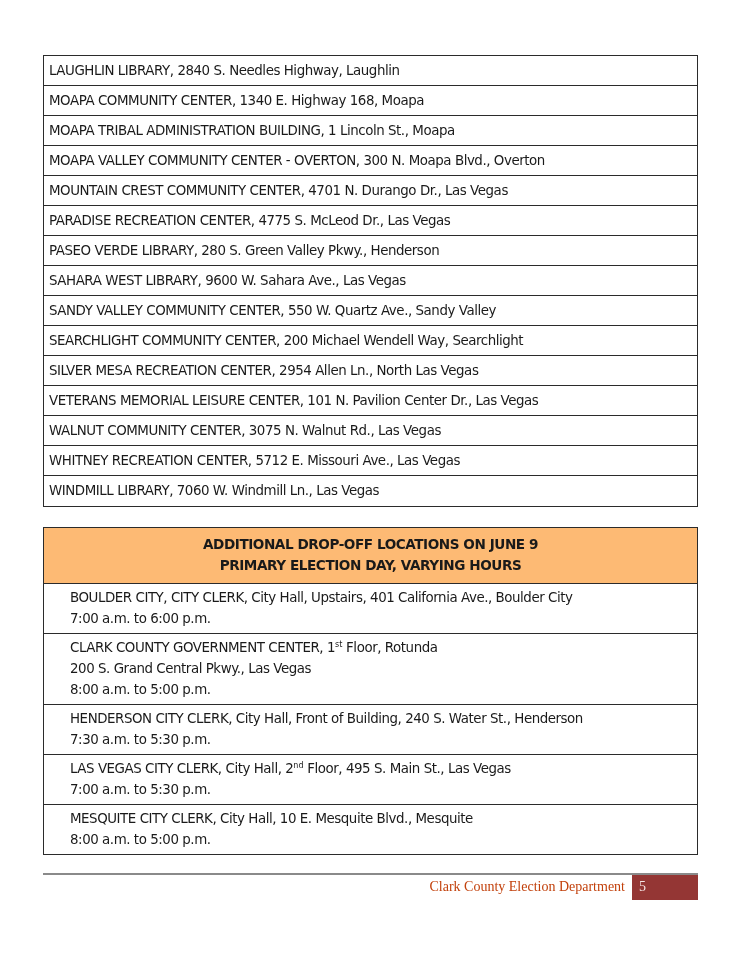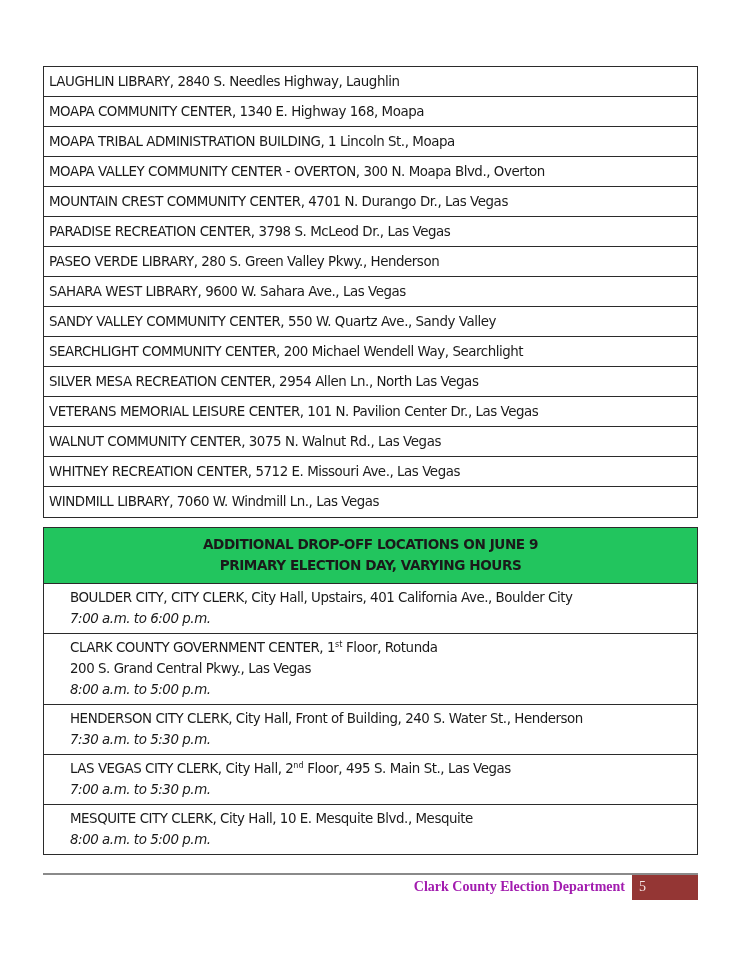--- a/index.html
+++ b/index.html
@@ -6,68 +6,67 @@
     html, body { width: 741px; height: 960px; background: #ffffff; }
     body { position: relative; font-family: "DejaVu Sans", "Liberation Sans", sans-serif; color: #1a1a1a; overflow: hidden; }
 
     .tbl {
       position: absolute;
       left: 43px;
       width: 655px;
       border: 1px solid #2b2b2b;
       border-collapse: collapse;
     }
-    .tbl-1 { top: 66px; }
+    .tbl-1 { top: 55px; }
     .tbl-2 { top: 527px; }
 
     .row {
       border-bottom: 1px solid #2b2b2b;
       padding: 0 0 0 5px;
       font-size: 13.4px;
       letter-spacing: -0.45px;
       white-space: nowrap;
       line-height: 20px;
     }
     .row:last-child { border-bottom: none; }
     .tbl-1 .row { height: 30px; padding-top: 5px; }
 
     .hdr {
-      background: #22c55e;
+      background: #fdba74;
       height: 56px;
       border-bottom: 1px solid #2b2b2b;
       text-align: center;
       font-weight: bold;
       font-size: 13.6px;
       letter-spacing: -0.45px;
       line-height: 21px;
       padding-top: 6px;
     }
 
     .tbl-2 .row { padding-top: 3px; padding-bottom: 4px; }
     .tbl-2 .row .line { display: block; line-height: 21px; margin-left: 21px; }
-    .tbl-2 .row .hours { font-style: italic; }
+    .tbl-2 .row .hours { }
     sup { font-size: 8px; line-height: 0; vertical-align: 5px; letter-spacing: 0; }
 
     .footer-rule {
       position: absolute;
       left: 43px;
       top: 873px;
       width: 655px;
       height: 2px;
       background: #8a8a8a;
     }
     .footer-text {
       position: absolute;
       right: 116px;
       top: 879px;
       font-family: "Liberation Serif", "DejaVu Serif", serif;
       font-size: 14px;
-      color: #a21caf;
+      color: #c2410c;
       white-space: nowrap;
-      font-weight: bold;
     }
     .page-box {
       position: absolute;
       left: 632px;
       top: 875px;
       width: 66px;
       height: 25px;
       background: #943634;
       color: #f5e6e6;
       font-family: "Liberation Serif", "DejaVu Serif", serif;
@@ -77,21 +76,21 @@
   </style>
 </head>
 <body>
 
 <div class="tbl tbl-1">
   <div class="row">LAUGHLIN LIBRARY, 2840 S. Needles Highway, Laughlin</div>
   <div class="row">MOAPA COMMUNITY CENTER, 1340 E. Highway 168, Moapa</div>
   <div class="row">MOAPA TRIBAL ADMINISTRATION BUILDING, 1 Lincoln St., Moapa</div>
   <div class="row">MOAPA VALLEY COMMUNITY CENTER - OVERTON, 300 N. Moapa Blvd., Overton</div>
   <div class="row">MOUNTAIN CREST COMMUNITY CENTER, 4701 N. Durango Dr., Las Vegas</div>
-  <div class="row">PARADISE RECREATION CENTER, 3798 S. McLeod Dr., Las Vegas</div>
+  <div class="row">PARADISE RECREATION CENTER, 4775 S. McLeod Dr., Las Vegas</div>
   <div class="row">PASEO VERDE LIBRARY, 280 S. Green Valley Pkwy., Henderson</div>
   <div class="row">SAHARA WEST LIBRARY, 9600 W. Sahara Ave., Las Vegas</div>
   <div class="row">SANDY VALLEY COMMUNITY CENTER, 550 W. Quartz Ave., Sandy Valley</div>
   <div class="row">SEARCHLIGHT COMMUNITY CENTER, 200 Michael Wendell Way, Searchlight</div>
   <div class="row">SILVER MESA RECREATION CENTER, 2954 Allen Ln., North Las Vegas</div>
   <div class="row">VETERANS MEMORIAL LEISURE CENTER, 101 N. Pavilion Center Dr., Las Vegas</div>
   <div class="row">WALNUT COMMUNITY CENTER, 3075 N. Walnut Rd., Las Vegas</div>
   <div class="row">WHITNEY RECREATION CENTER, 5712 E. Missouri Ave., Las Vegas</div>
   <div class="row">WINDMILL LIBRARY, 7060 W. Windmill Ln., Las Vegas</div>
 </div>

